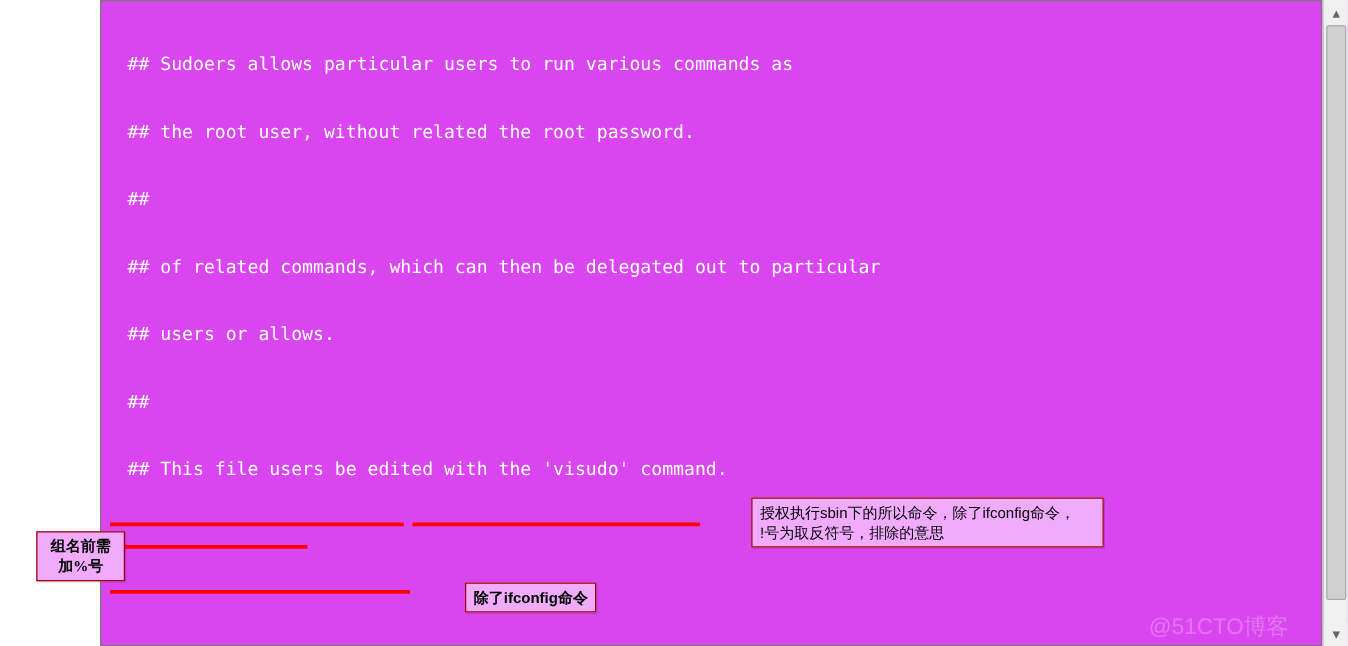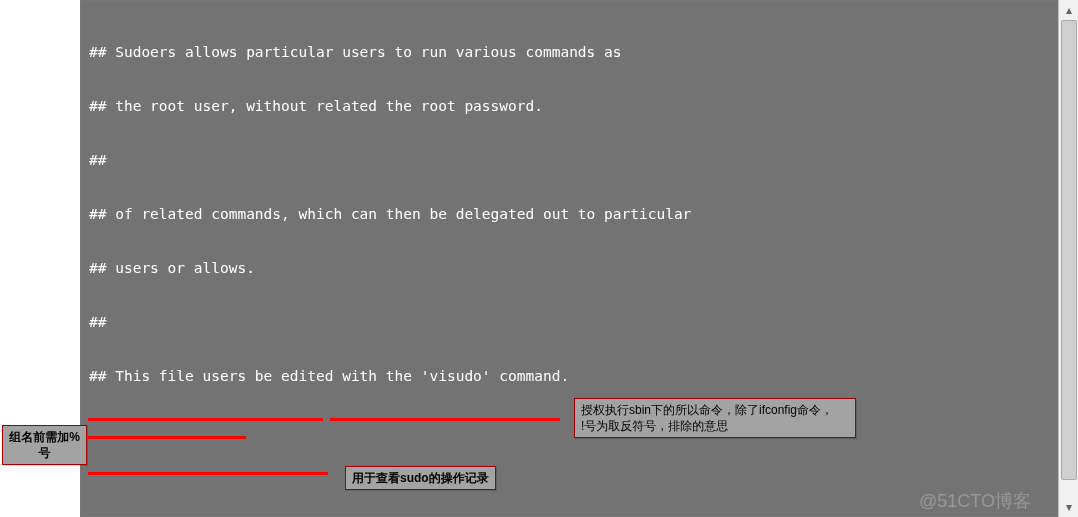--- a/index.html
+++ b/index.html
@@ -11,53 +11,54 @@
     overflow: hidden;
   }
   .page {
     position: relative;
     width: 1078px; height: 517px;
   }
   .terminal {
     position: absolute;
     left: 80px; top: 0;
     width: 978px; height: 517px;
-    background: #737373;
+    background: #d946ef;
     color: #fff;
     font-family: "Consolas","DejaVu Sans Mono","Liberation Mono",monospace;
     font-size: 14.5px;
     line-height: 18px;
     white-space: pre;
-    padding: 6px 8px;
+    padding: 6px 21px;
     border: 1px solid #777;
     overflow: hidden;
   }
   .terminal .line { height: 18px; }
   .terminal .blank { height: 18px; }
 
   
   .uline {
     position: absolute;
     height: 3px;
     background: #ff0000;
     z-index: 3;
   }
 
   
   .callout {
     position: absolute;
-    background: #a3a3a3;
+    background: #f0abfc;
     border: 1px solid #a00000;
     font-family: "Microsoft YaHei","SimSun",Arial,sans-serif;
     font-size: 12px;
     line-height: 16px;
     color: #000;
     padding: 3px 6px;
     z-index: 5;
     box-shadow: 1px 1px 0 rgba(0,0,0,.15);
+    margin-left: 27px;
   }
   .callout.small { font-weight: bold; }
 
   
   .scrollbar {
     position: absolute;
     right: 0; top: 0;
     width: 20px; height: 517px;
     background: #f0f0f0;
     border-left: 1px solid #bbb;
@@ -129,28 +130,28 @@
     
     
     <div class="watermark">@51CTO博客</div>
   </div>
 
   <div class="uline" style="left:88px; top:418px; width:235px;"></div>
   <div class="uline" style="left:330px; top:418px; width:230px;"></div>
   <div class="uline" style="left:88px; top:436px; width:158px;"></div>
   <div class="uline" style="left:88px; top:472px; width:240px;"></div>
 
-  <div class="callout small" style="left:2px; top:425px; width:85px; text-align:center;">组名前需加%号</div>
+  <div class="callout small" style="left:2px; top:425px; width:71px; text-align:center;font-family:Liberation Serif, serif;">组名前需加%号</div>
 
   <div class="callout" style="left:574px; top:398px; width:282px;">
      <div>授权执行sbin下的所以命令，除了ifconfig命令，</div>
      <div>!号为取反符号，排除的意思</div>
   </div>
 
-  <div class="callout small" style="left:345px; top:466px;">用于查看sudo的操作记录</div>
+  <div class="callout small" style="left:345px; top:466px;">除了ifconfig命令</div>
 
   <div class="scrollbar">
     <div class="btn">▴</div>
     <div class="track">
       <div class="thumb"></div>
     </div>
     <div class="btn down">▾</div>
   </div>
 
 </div>

